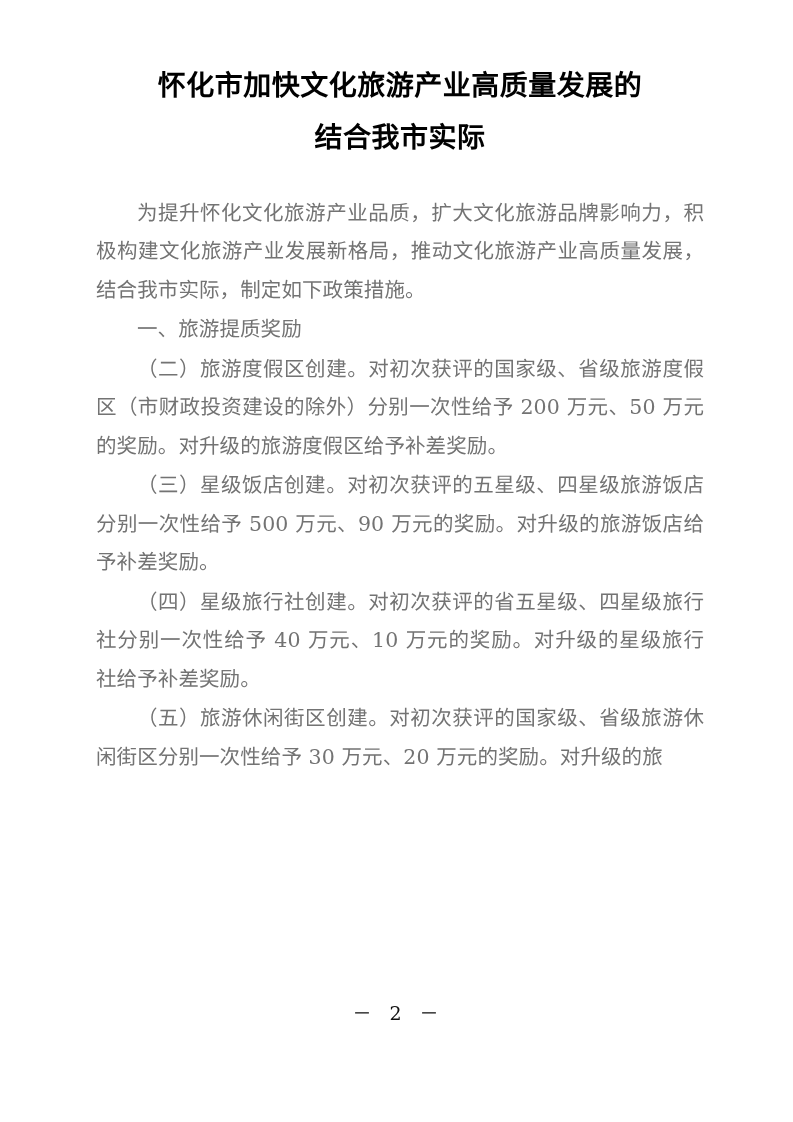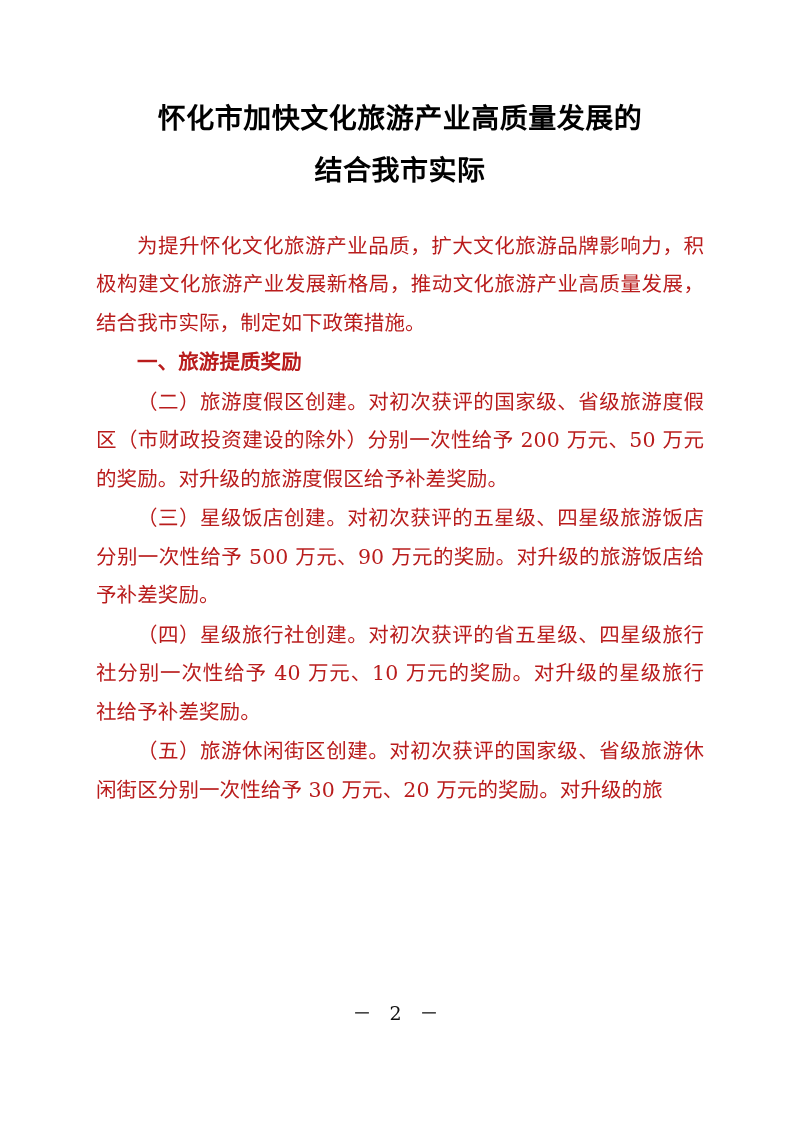--- a/index.html
+++ b/index.html
@@ -22,21 +22,21 @@
     overflow: hidden;
   }
   .content {
     position: absolute;
     left: 96px;
     top: 0;
     width: 608px;
   }
   .doc-title {
     margin: 0;
-    padding-top: 93px;
+    padding-top: 60px;
     text-align: center;
     font-family: "DejaVu Sans", "Liberation Sans", sans-serif;
     font-weight: bold;
     font-size: 28px;
     line-height: 1.85;
     letter-spacing: 0.5px;
     color: #000000;
   }
   .doc-title .line {
     display: block;
@@ -44,26 +44,26 @@
   .body-block {
     margin-top: 30px;
   }
   p.para {
     margin: 0 0 1px 0;
     font-size: 20.5px;
     line-height: 38.5px;
     text-align: justify;
     text-justify: inter-ideograph;
     text-indent: 2em;
-    color: #b91c1c;
+    color: #737373;
     letter-spacing: 0.1px;
   }
   p.para.heading {
     font-family: "DejaVu Sans", "Liberation Sans", sans-serif;
-    font-weight: bold;
+    font-weight: normal;
     text-indent: 2em;
   }
   .folio {
     position: absolute;
     left: 0;
     right: 0;
     top: 998px;
     text-align: center;
     font-size: 19px;
     letter-spacing: 2px;

